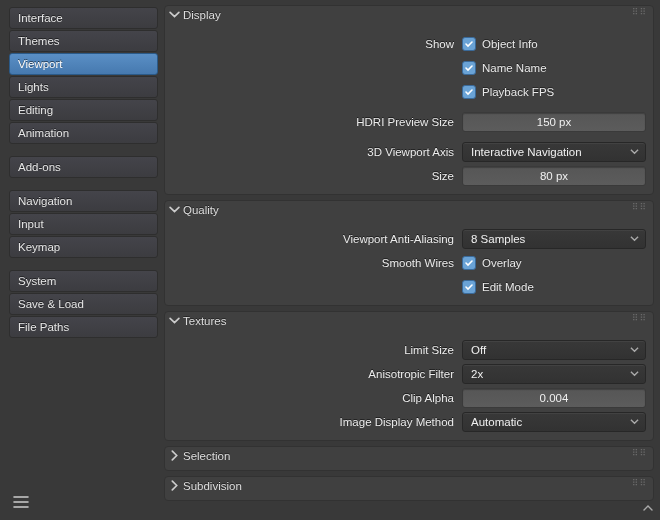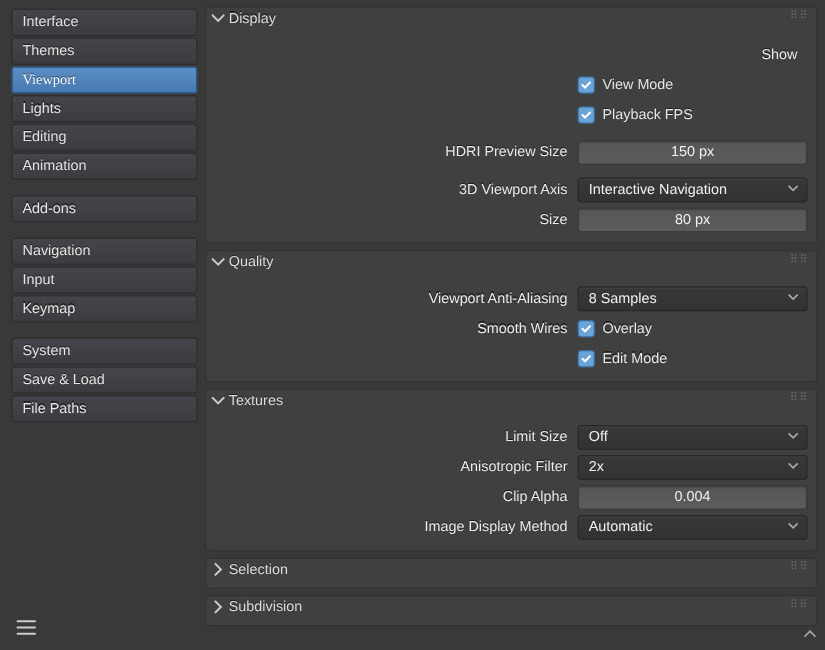--- a/index.html
+++ b/index.html
@@ -29,21 +29,20 @@
     text-shadow: 0 -1px 0 rgba(0,0,0,0.6);
     cursor: pointer;
     height: 22px;
     line-height: 13px;
   }
   .nav-item.active {
     background: #4a7fb5;
     background: linear-gradient(#5a8fc5, #4679af);
     border-color: #2b5a88;
     color: #fff;
-    font-family: Liberation Serif, serif;
   }
   .hamburger {
     margin-top: auto;
     padding: 6px 4px;
     color: #ccc;
   }
   .hamburger svg { display:block; }
   .main {
     flex: 1;
     padding: 5px 6px 5px 0;
@@ -178,30 +177,38 @@
     <div class="panel-header">
       <span><svg width="11" height="11" viewBox="0 0 10 10">
             <path d="M1 3l4 4 4-4" stroke="#ccc" stroke-width="1.5" fill="none" stroke-linecap="round"></path>
           </svg></span>
       <span class="title">Display</span>
       <span class="grip">⠿⠿</span>
     </div>
     <div class="panel-body">
       <div class="row">
         <div class="label">Show</div>
+        <div class="control">
+          <span class="checkbox">
+              <svg viewBox="0 0 10 10">
+                <path d="M2 5l2 2 4-4" stroke="#fff" stroke-width="1.6" fill="none" stroke-linecap="round"></path>
+              </svg>
+            </span>
+          <span class="chk-label">Object Info</span>
+        </div>
       </div>
       <div class="row">
         <div class="label"></div>
         <div class="control">
           <span class="checkbox">
               <svg viewBox="0 0 10 10">
                 <path d="M2 5l2 2 4-4" stroke="#fff" stroke-width="1.6" fill="none" stroke-linecap="round"></path>
               </svg>
             </span>
-          <span class="chk-label">View Mode</span>
+          <span class="chk-label">Name Name</span>
         </div>
       </div>
       <div class="row">
         <div class="label"></div>
         <div class="control">
           <span class="checkbox">
               <svg viewBox="0 0 10 10">
                 <path d="M2 5l2 2 4-4" stroke="#fff" stroke-width="1.6" fill="none" stroke-linecap="round"></path>
               </svg>
             </span>

